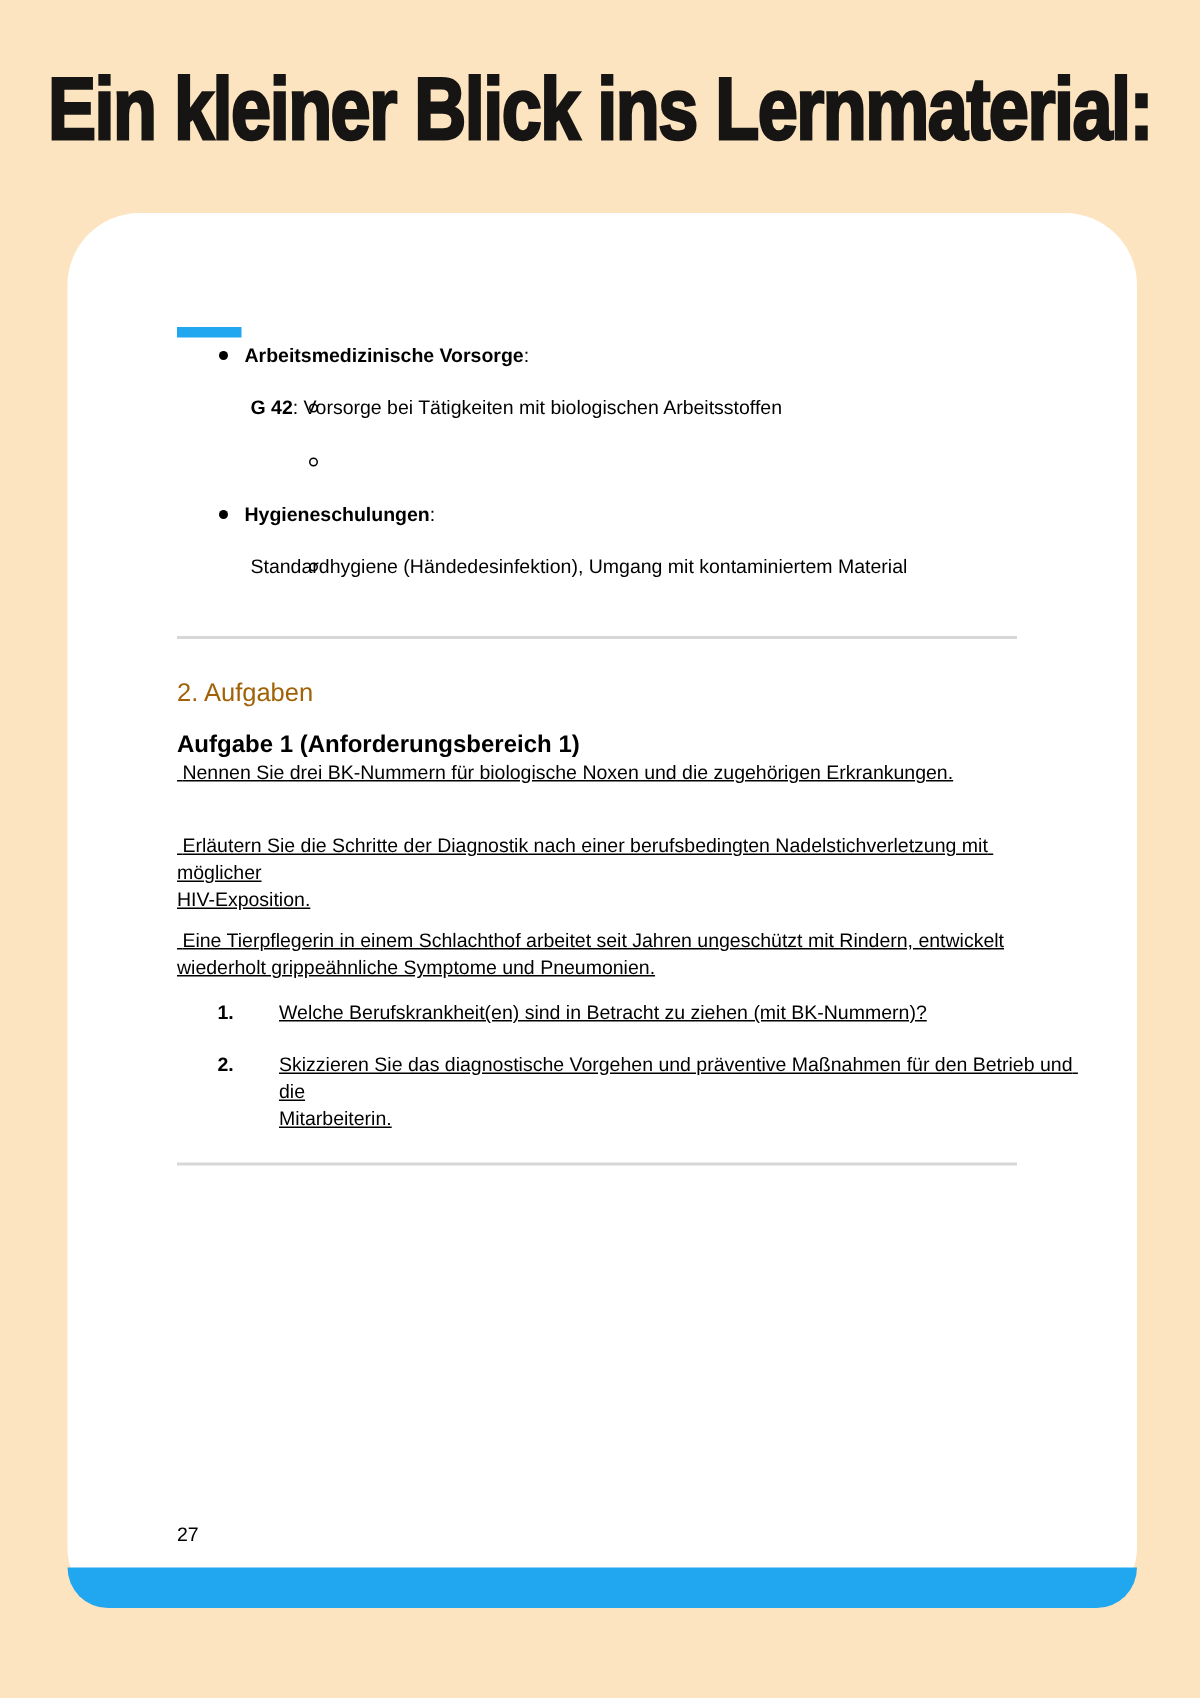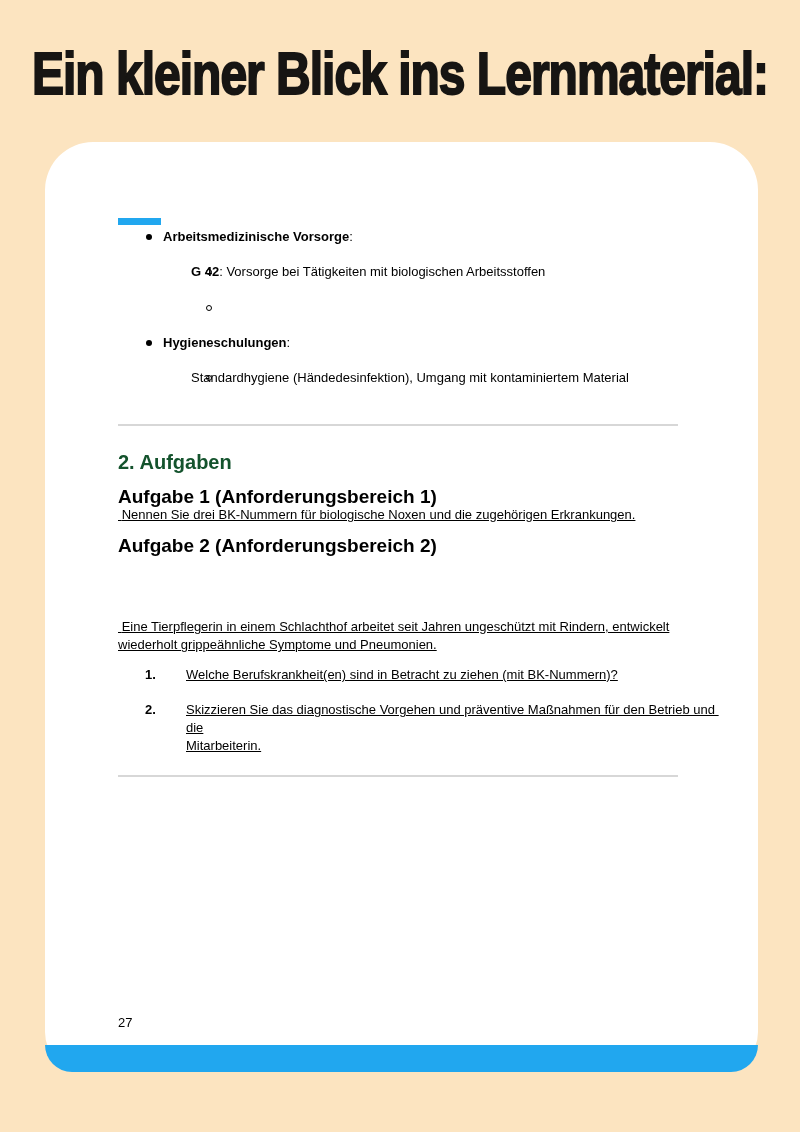--- a/index.html
+++ b/index.html
@@ -41,32 +41,32 @@
     position:absolute; left:73px; top:76px; width:43px; height:7px;
     background:var(--accent-blue,#21A7EF);
   }
 
   
   .doc-el{ position:absolute; left:73px; width:600px;
            font-size:13px; line-height:18px; color:#000; }
 
   .li .li-text{ display:block; }
   .li.l1 .li-text{ margin-left:45px; }
-  .li.l2 .li-text{ margin-left:73px; }
+  .li.l2 .li-text{ margin-left:49px; }
   .marker{ position:absolute; top:6px; width:6px; height:6px; border-radius:50%; }
   .li.l1 .marker{ left:28px; background:#000; }
   .li.l2 .marker{ left:88px; background:transparent; border:1.3px solid #000;
                   width:6px; height:6px; top:5.5px; }
   .li b, .task-title, .q-num{ font-weight:bold; }
 
   .divider{ height:2px; background:#d7d7d7; width:560px; }
 
-  .section-heading{ font-size:20px; line-height:22px; font-weight:bold; color:#14532d; }
+  .section-heading{ font-size:17px; line-height:22px; font-weight:normal; color:#a16207; }
 
-  .task-title{ font-size:19px; }
+  .task-title{ font-size:16px; }
   .task-body, .q-text{ white-space:pre-wrap;text-decoration:underline; }
 
   .q-item .q-num{ position:absolute; left:27px; }
   .q-item .q-text{ display:block; margin-left:68px; }
 
   .page-number{ width:560px; font-size:13px; }
 </style>
 </head>
 <body style="--background: #FCE4C0; --accent-blue: #21A7EF; --card: #FFFFFF; --title: #171513; --text: #111111;">
 
@@ -96,21 +96,22 @@
     <span class="li-text"><b></b><span>Standardhygiene (Händedesinfektion), Umgang mit kontaminiertem Material</span></span>
   </div>
 
   <div class="doc-el divider" style="top:282px"></div>
 
   <h2 class="doc-el section-heading" style="top:309px">2. Aufgaben</h2>
 
   <div class="doc-el task-title" style="top:346px">Aufgabe 1 (Anforderungsbereich 1)</div>
   <div class="doc-el task-body" style="top:364px"> Nennen Sie drei BK-Nummern für biologische Noxen und die zugehörigen Erkrankungen.</div>
 
-  <div class="doc-el task-title" style="top:395px">Aufgabe 2 (Anforderungsbereich 2)</div>
+  <div class="doc-el task-body" style="top:413px"> Erläutern Sie die Schritte der Diagnostik nach einer berufsbedingten Nadelstichverletzung mit möglicher
+HIV-Exposition.</div>
 
   <div class="doc-el task-body" style="top:476px"> Eine Tierpflegerin in einem Schlachthof arbeitet seit Jahren ungeschützt mit Rindern, entwickelt
 wiederholt grippeähnliche Symptome und Pneumonien.</div>
 
   <div class="doc-el q-item" style="top:524px">
     <span class="q-num">1.</span>
     <span class="q-text">Welche Berufskrankheit(en) sind in Betracht zu ziehen (mit BK-Nummern)?</span>
   </div>
   <div class="doc-el q-item" style="top:559px">
     <span class="q-num">2.</span>

